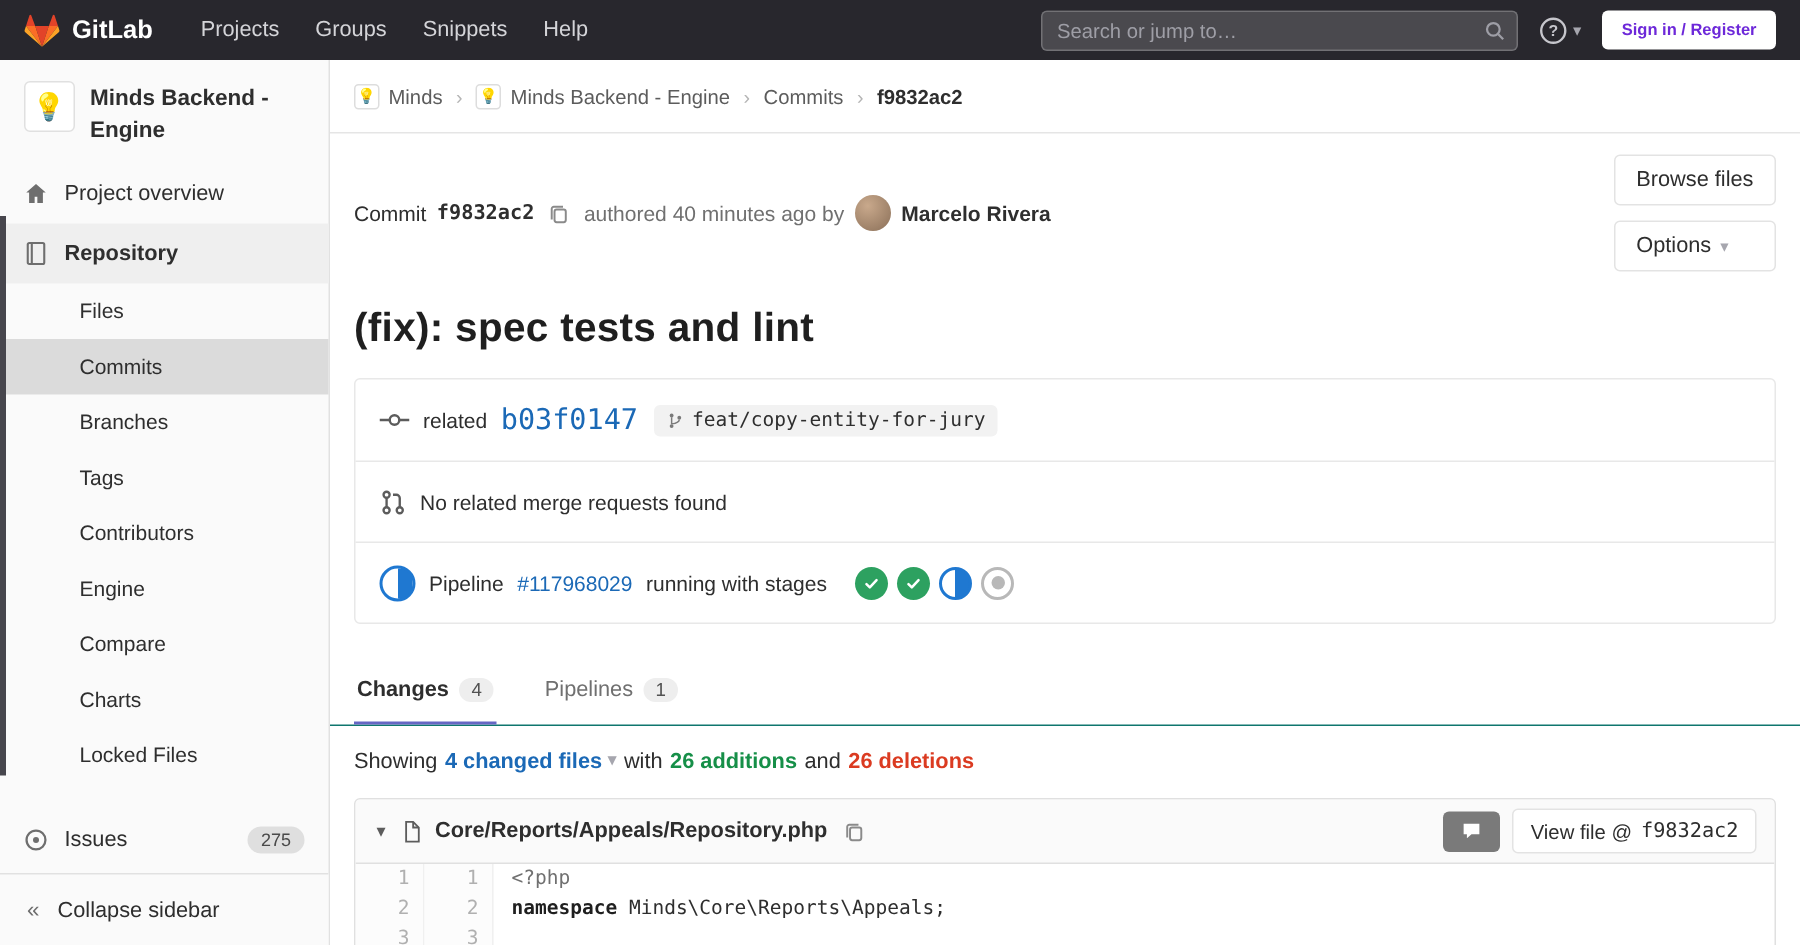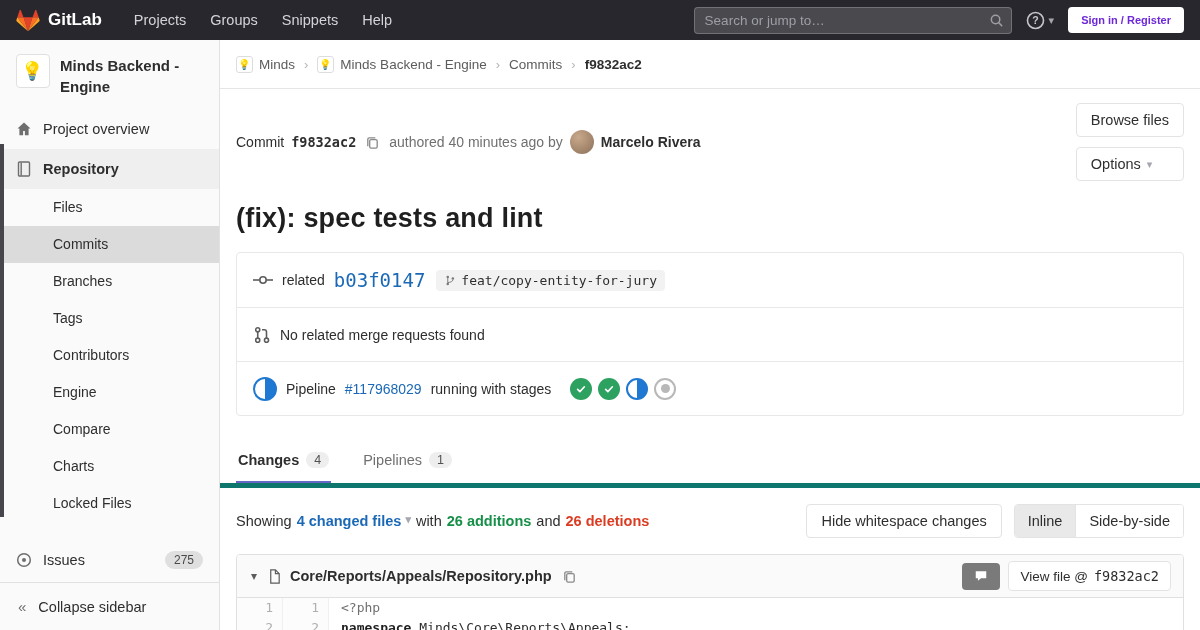--- a/index.html
+++ b/index.html
@@ -84,21 +84,21 @@
 
   .ci-running-big { width:24px; height:24px; border-radius:50%; border:2px solid #1f78d1;
     background:linear-gradient(90deg,#fff 50%, #1f78d1 50%); flex:none; }
   .stages { display:flex; gap:6px; margin-left:10px; }
   .stage { width:22px; height:22px; border-radius:50%; display:flex; align-items:center; justify-content:center; cursor:pointer; flex:none; }
   .stage.passed { background:#2da160; }
   .stage.running { border:2px solid #1f78d1; background:linear-gradient(90deg,#fff 50%, #1f78d1 50%); }
   .stage.created { border:2px solid #b8b8b8; background:#fff; position:relative; }
   .stage.created::after { content:""; width:9px; height:9px; border-radius:50%; background:#b8b8b8; }
 
-  .tabs-row { display:flex; border-bottom:5px solid #0f766e; margin-top:24px; padding:0 16px; }
+  .tabs-row { display:flex; border-bottom:1px solid #0f766e; margin-top:24px; padding:0 16px; }
   .tab { display:flex; align-items:center; gap:7px; padding:12px 2px 13px; margin-right:30px; font-size:14.5px;
     color:#707070; cursor:pointer; border-bottom:2px solid transparent; }
   .tab.active { color:#2e2e2e; font-weight:600; border-bottom-color:#6666c4; }
   .tab-badge { background:#eee; color:#525252; font-weight:400; font-size:12.5px; border-radius:10px; padding:1px 8px; }
 
   .diff-toolbar { display:flex; align-items:center; padding:16px; gap:5px; font-size:14.5px; flex-wrap:nowrap; }
   .files-dd { color:#1b69b6; font-weight:600; cursor:pointer; display:inline-flex; align-items:flex-start; gap:4px; }
   .add-text { color:#168f48; font-weight:700; }
   .del-text { color:#db3b21; font-weight:700; }
   .toolbar-right { margin-left:auto; display:flex; align-items:center; gap:12px; }
@@ -340,27 +340,20 @@
     <div class="diff-toolbar">
       <span>Showing</span>
       <span class="files-dd">
         <span>4 changed files</span>
         <span class="chev">▾</span>
       </span>
       <span>with</span>
       <span class="add-text">26 additions</span>
       <span>and</span>
       <span class="del-text">26 deletions</span>
-      <div class="toolbar-right">
-        <button class="btn">Hide whitespace changes</button>
-        <div class="seg-group">
-          <button class="seg-btn active">Inline</button>
-          <button class="seg-btn">Side-by-side</button>
-        </div>
-      </div>
     </div>
 
     <div class="file-box">
       <div class="file-head">
         <button class="caret-btn">▾</button>
         <span class="g-icon">
           <svg width="15" height="15" viewBox="0 0 16 16">
               <path d="M4 1h5l4 4v10H4Z" fill="none" stroke="currentColor" stroke-width="1.3"></path>
               <path d="M9 1v4h4" fill="none" stroke="currentColor" stroke-width="1.3"></path>
             </svg>

